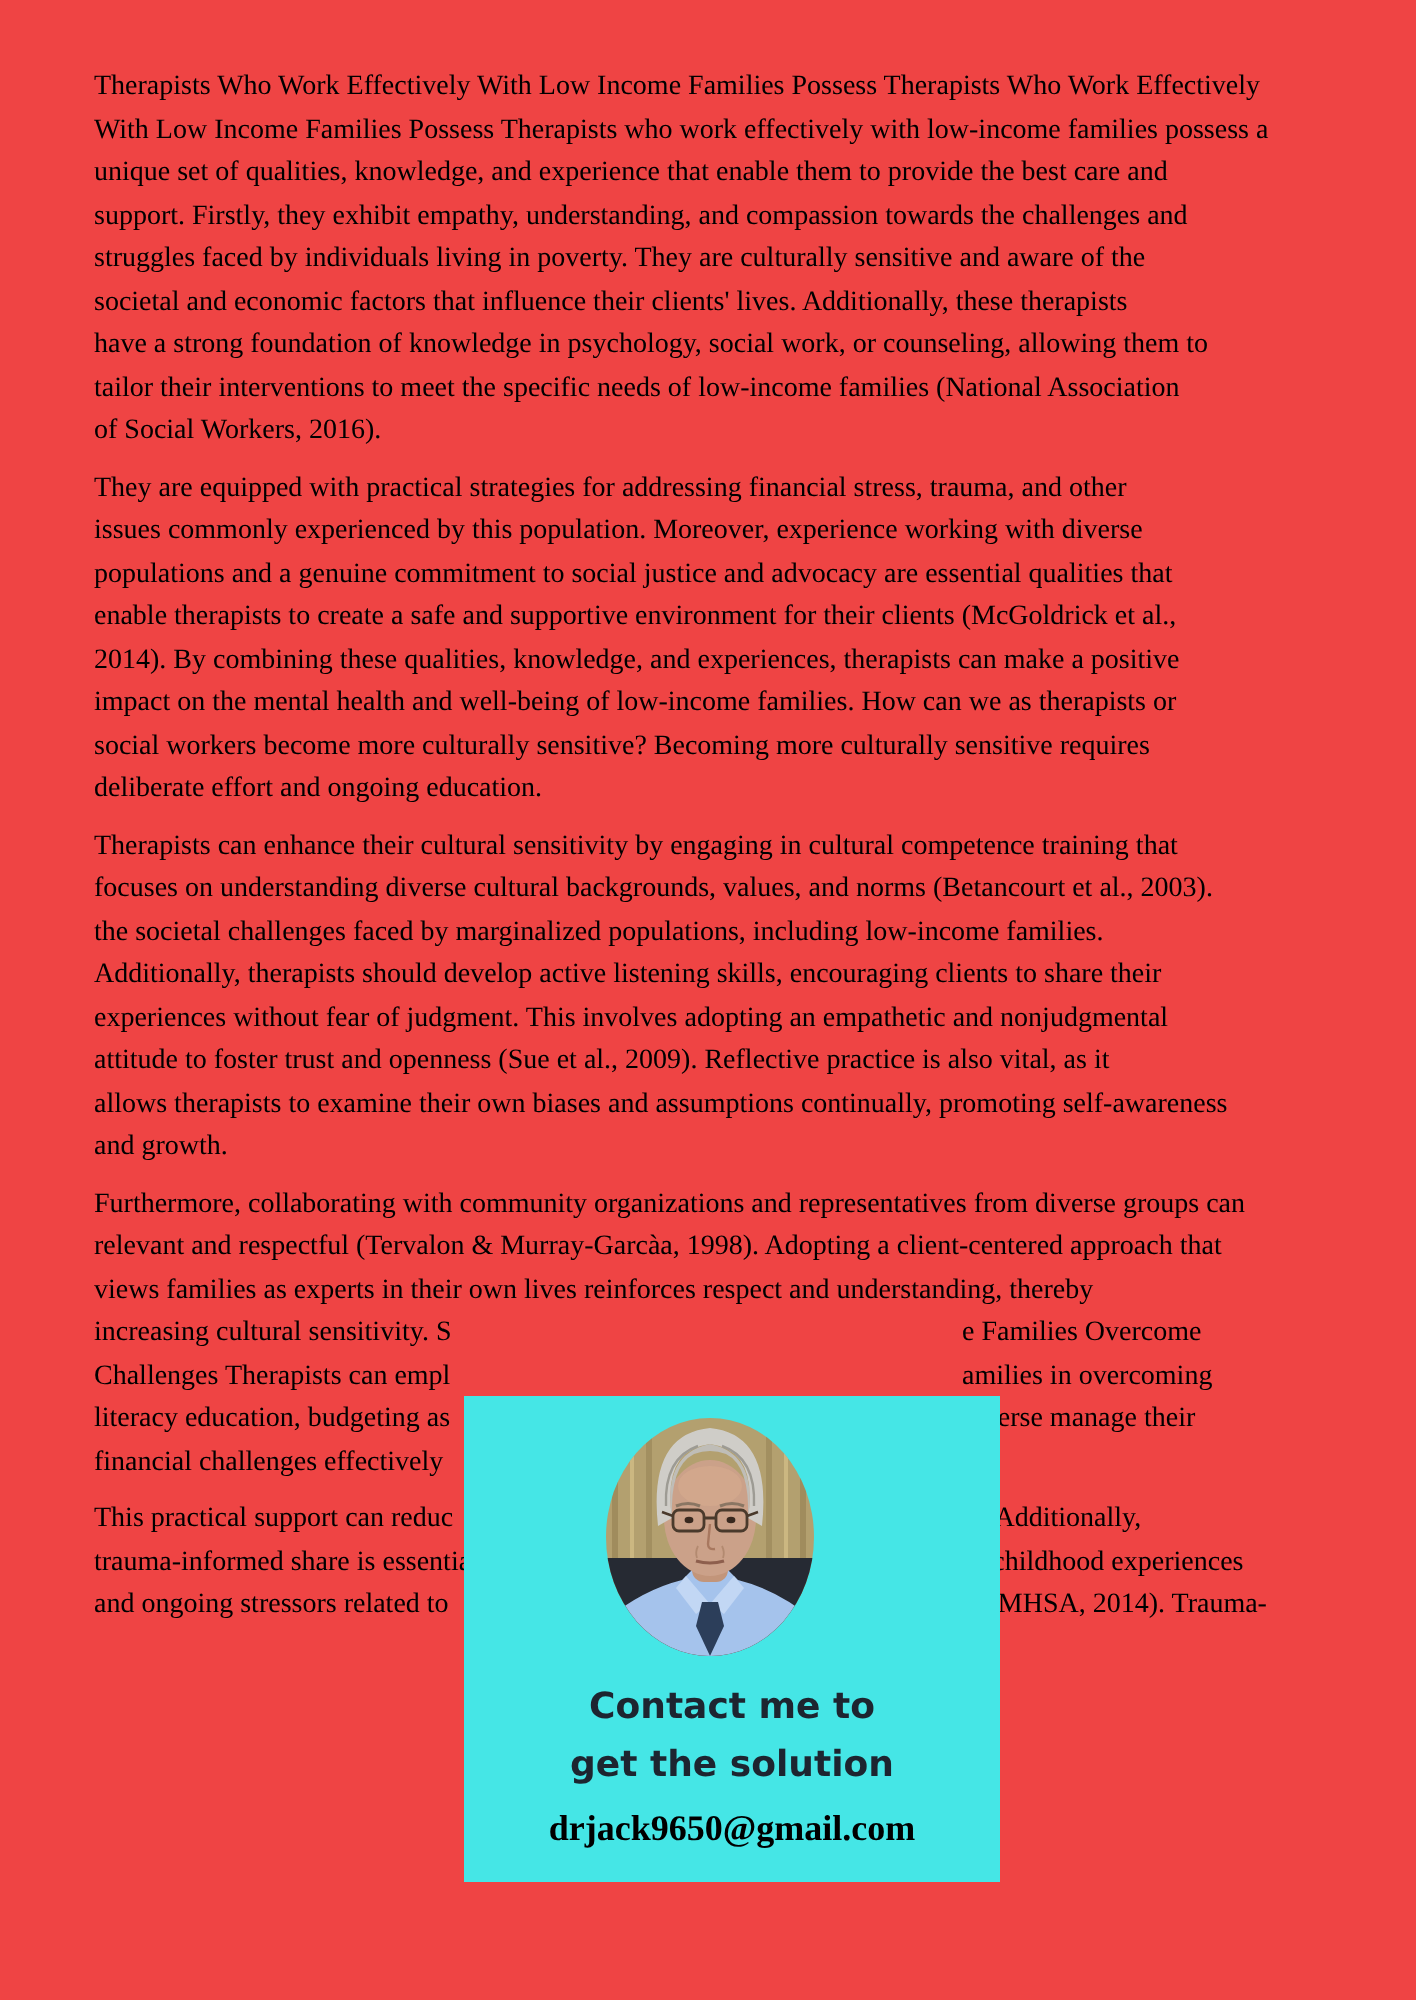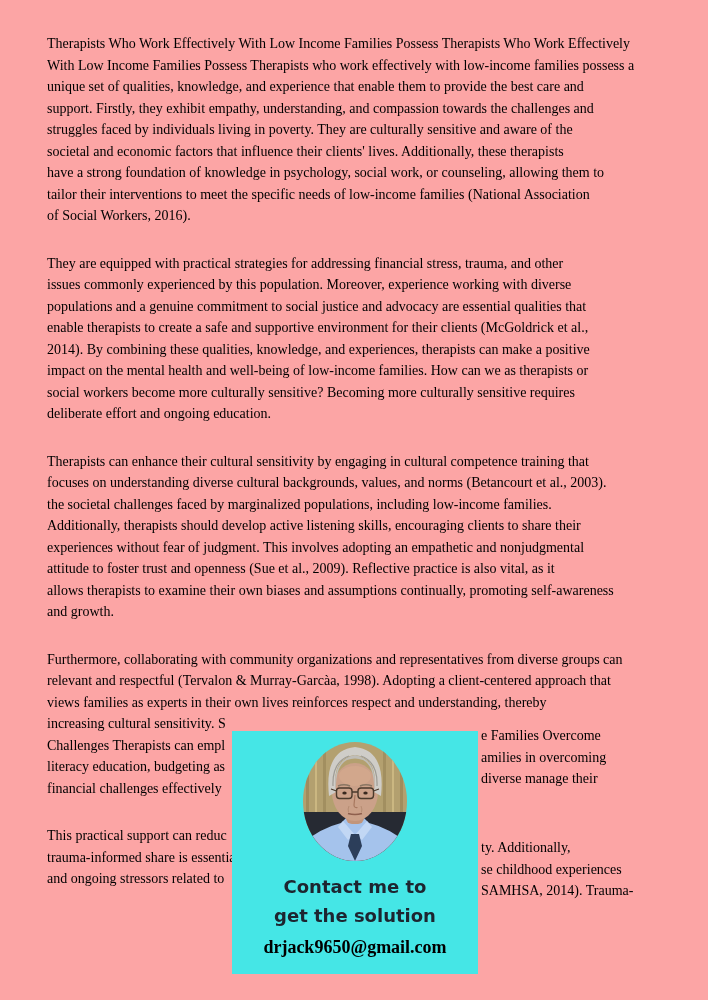--- a/index.html
+++ b/index.html
@@ -1,31 +1,31 @@
 <!DOCTYPE html>
 <html><head>
 <meta charset="utf-8">
 <style>
   html,body { margin:0; padding:0; }
   body { width:708px; height:1000px; background:#ffffff; overflow:hidden; }
-  .page { position:relative; width:708px; height:1000px; background:#fca5a5; }
+  .page { position:relative; width:708px; height:1000px; background:#ef4444; }
 
   
   .doc {
     position:absolute; left:47px; top:33px; width:614px;
     font-family:"Liberation Serif", serif;
     font-size:14px; line-height:21.5px; color:#000;
   }
-  .para + .para { margin-top:26px; }
+  .para + .para { margin-top:7px; }
   .line { position:relative; height:21.5px; white-space:nowrap; }
-  .frag-right { position:absolute; left:434px; top:12px;font-family:Liberation Serif, serif; }
+  .frag-right { position:absolute; left:434px; top:0;font-family:Liberation Serif, serif; }
 
   
   .card {
-    position:absolute; left:232px; top:731px; width:246px; height:243px;
+    position:absolute; left:232px; top:698px; width:268px; height:243px;
     background:#45e6e6; z-index:5; overflow:hidden;
   }
   .portrait { position:absolute; left:71px; top:11px; width:104px; height:119px; }
   .card-heading {
     position:absolute; left:0; top:141px; width:100%;
     text-align:center; font-family:"DejaVu Sans", sans-serif;
     font-weight:bold; font-size:18px; line-height:29px; color:#1d2530;
   }
   .card-email {
     position:absolute; left:0; top:203px; width:100%;

